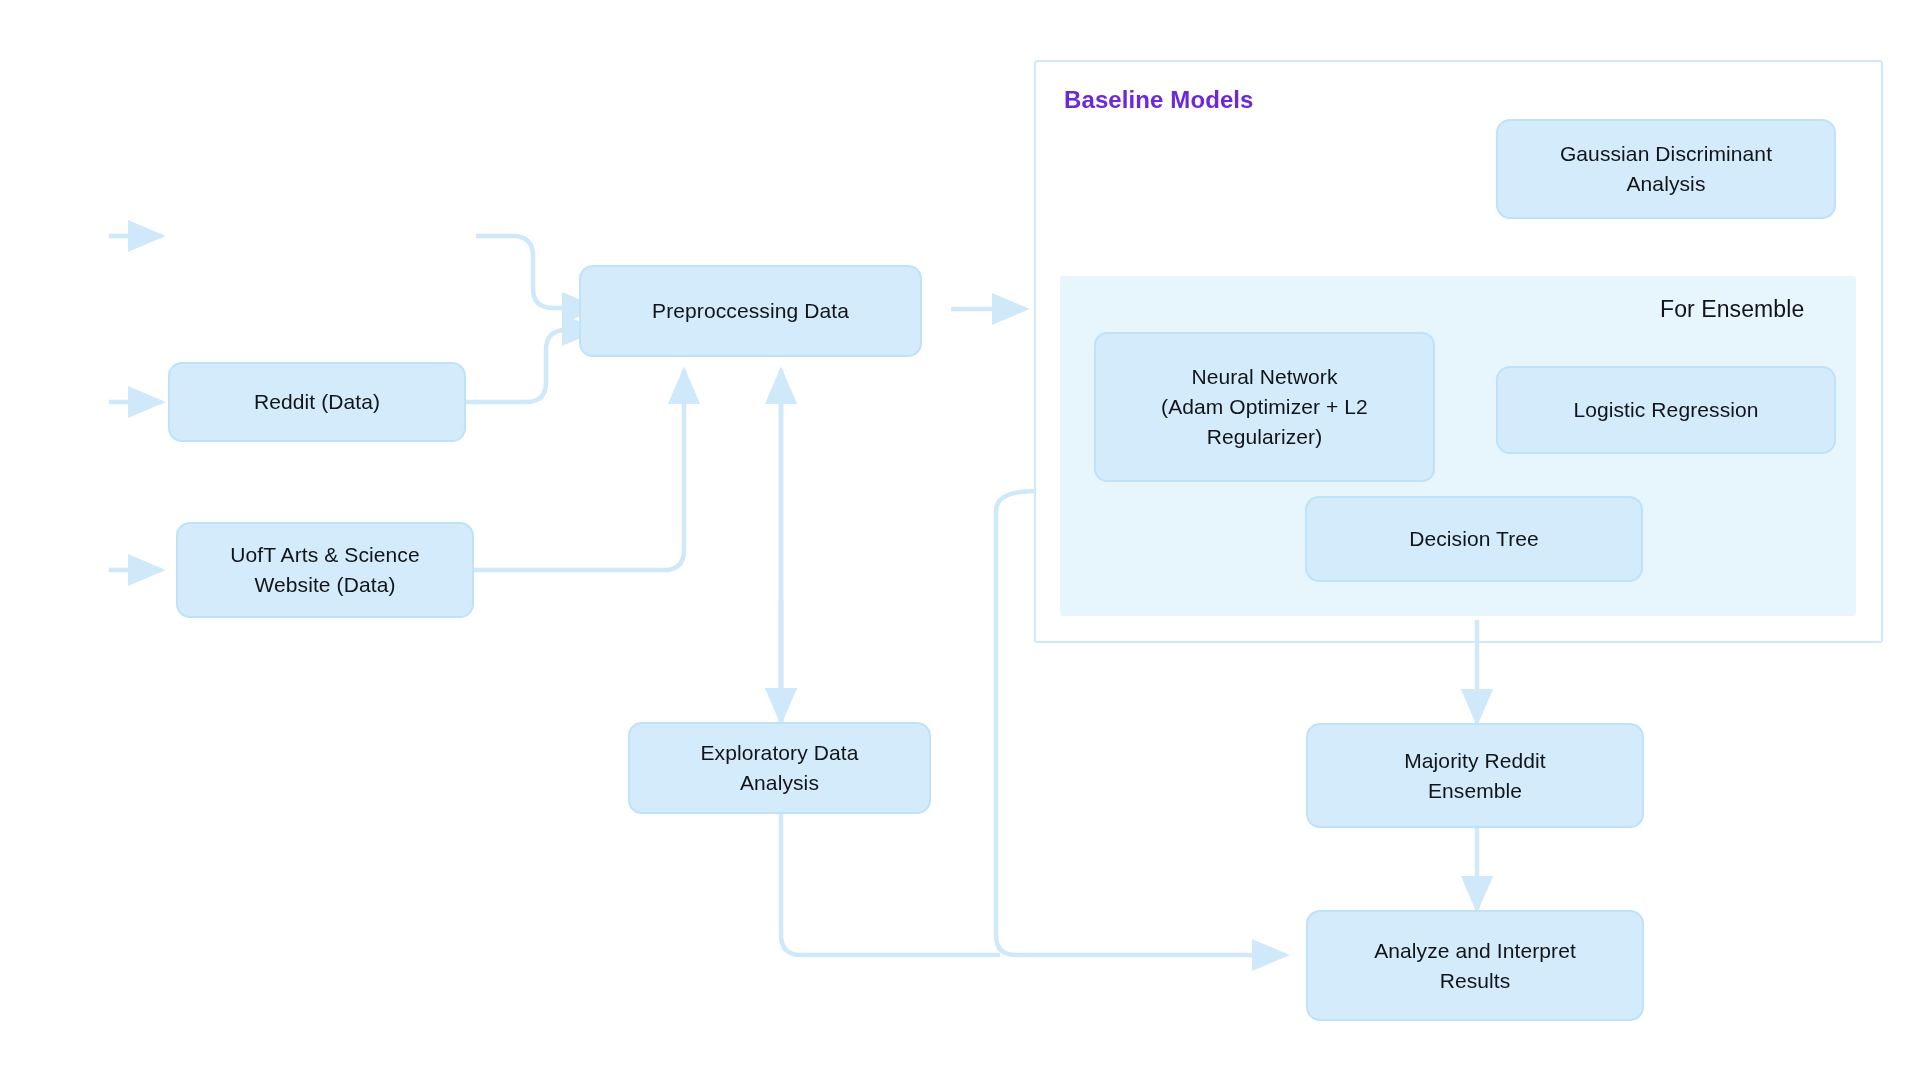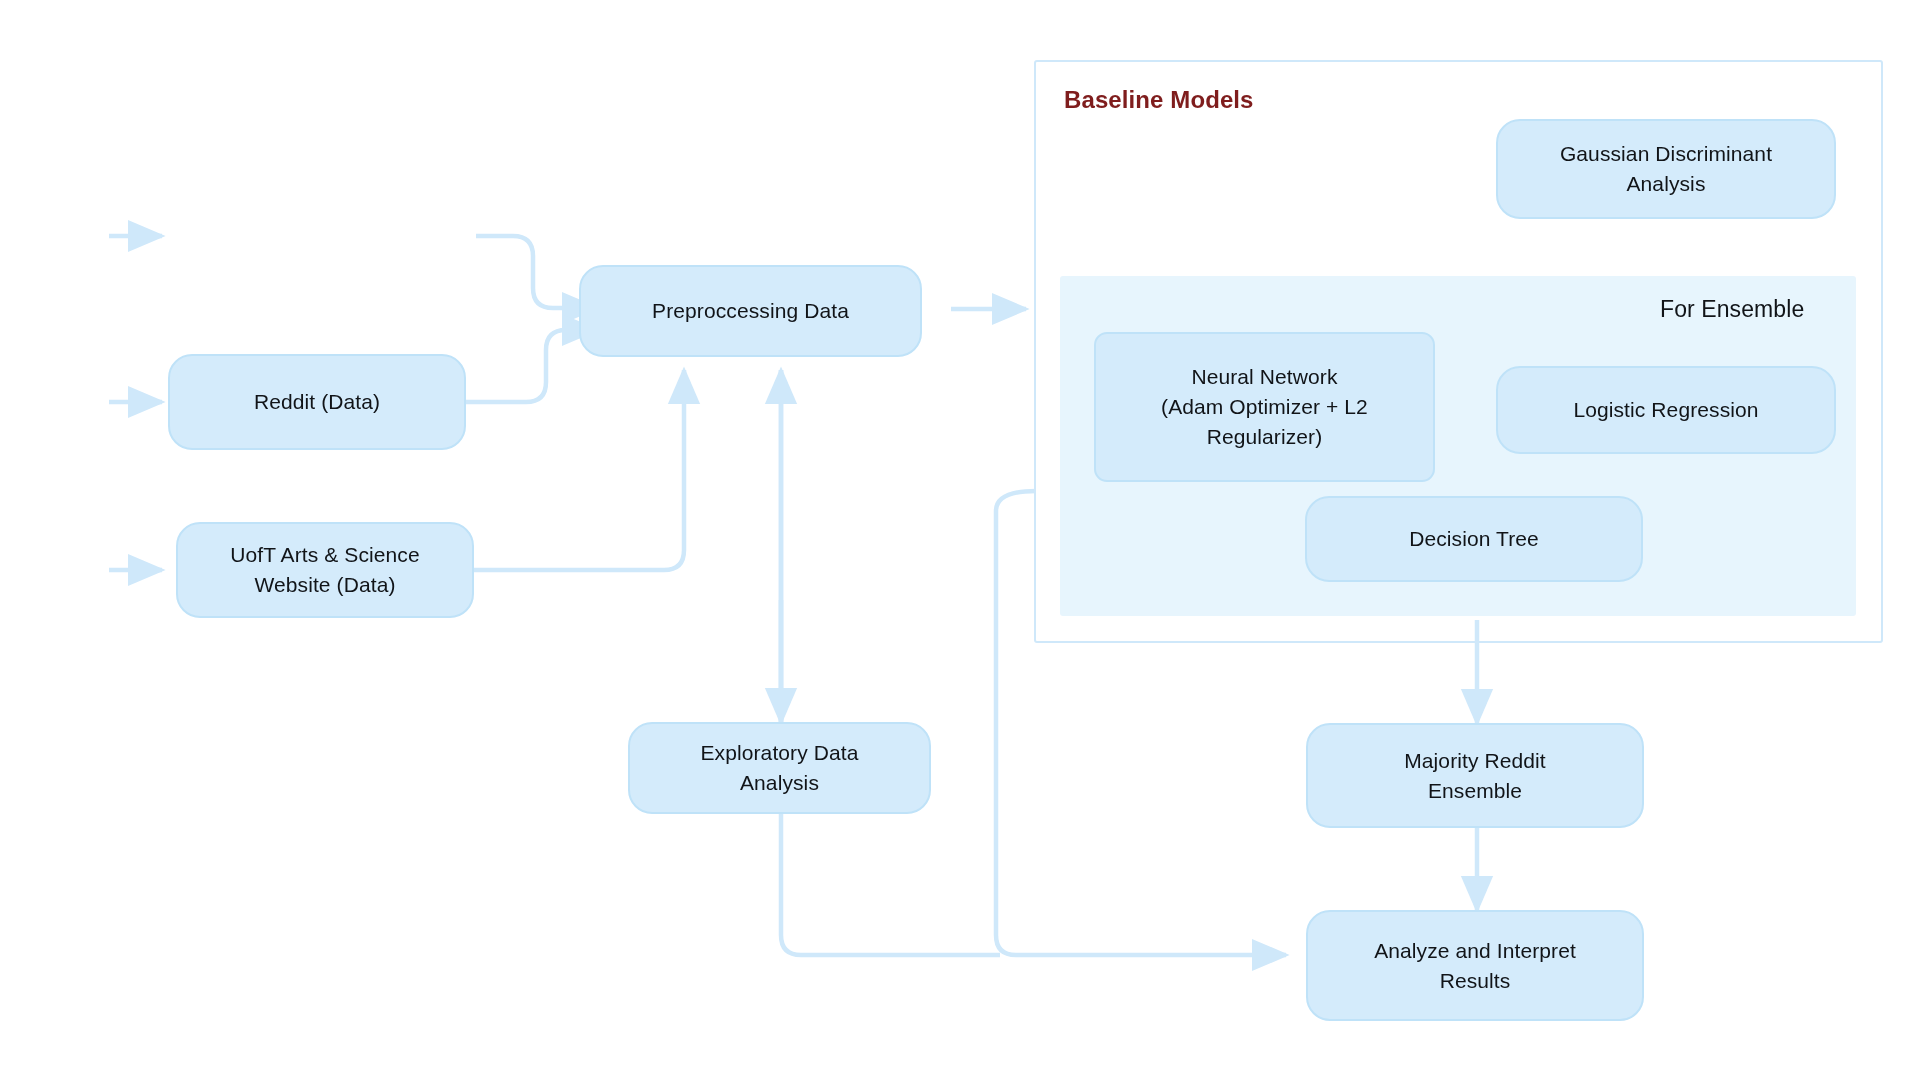--- a/index.html
+++ b/index.html
@@ -25,21 +25,21 @@
     top: 0;
     width: 1920px;
     height: 1080px;
     pointer-events: none;
   }
   .node {
     position: absolute;
     box-sizing: border-box;
     background: #d4ebfb;
     border: 2px solid #bfe2f8;
-    border-radius: 24px;
+    border-radius: 14px;
     display: flex;
     align-items: center;
     justify-content: center;
     text-align: center;
     color: #111418;
     font-size: 21px;
     line-height: 1.42;
     letter-spacing: 0.1px;
     padding: 6px 14px;
     white-space: pre-line;
@@ -48,21 +48,21 @@
     position: absolute;
     box-sizing: border-box;
     background: transparent;
     border: 2px solid #cfe8fa;
     border-radius: 3px;
   }
   .group-title {
     position: absolute;
     font-size: 24px;
     font-weight: bold;
-    color: #7f1d1d;
+    color: #6d28d9;
     letter-spacing: 0.1px;
   }
   .subpanel {
     position: absolute;
     box-sizing: border-box;
     background: #e7f5fd;
     border-radius: 3px;
   }
   .subpanel-label {
     position: absolute;
@@ -105,21 +105,21 @@
 
       <path d="M1477,828 L1477,910" marker-end="url(#arrow)"></path>
 
       <path d="M1036,491 Q996,491 996,511 L996,935 Q996,955 1016,955 L1286,955" marker-end="url(#arrow)"></path>
 
       <path d="M781,812 L781,935 Q781,955 801,955 L1000,955"></path>
     </g>
   </svg>
 
 
-  <div class="node" style="left:168px; top:354px; width:298px; height:96px;">
+  <div class="node" style="left:168px; top:362px; width:298px; height:80px;">
     <span>Reddit (Data)</span>
   </div>
 
   <div class="node" style="left:176px; top:522px; width:298px; height:96px;">
     <span>UofT Arts &amp; Science
 Website (Data)</span>
   </div>
 
   <div class="node" style="left:579px; top:265px; width:343px; height:92px;">
     <span>Preproccessing Data</span>

